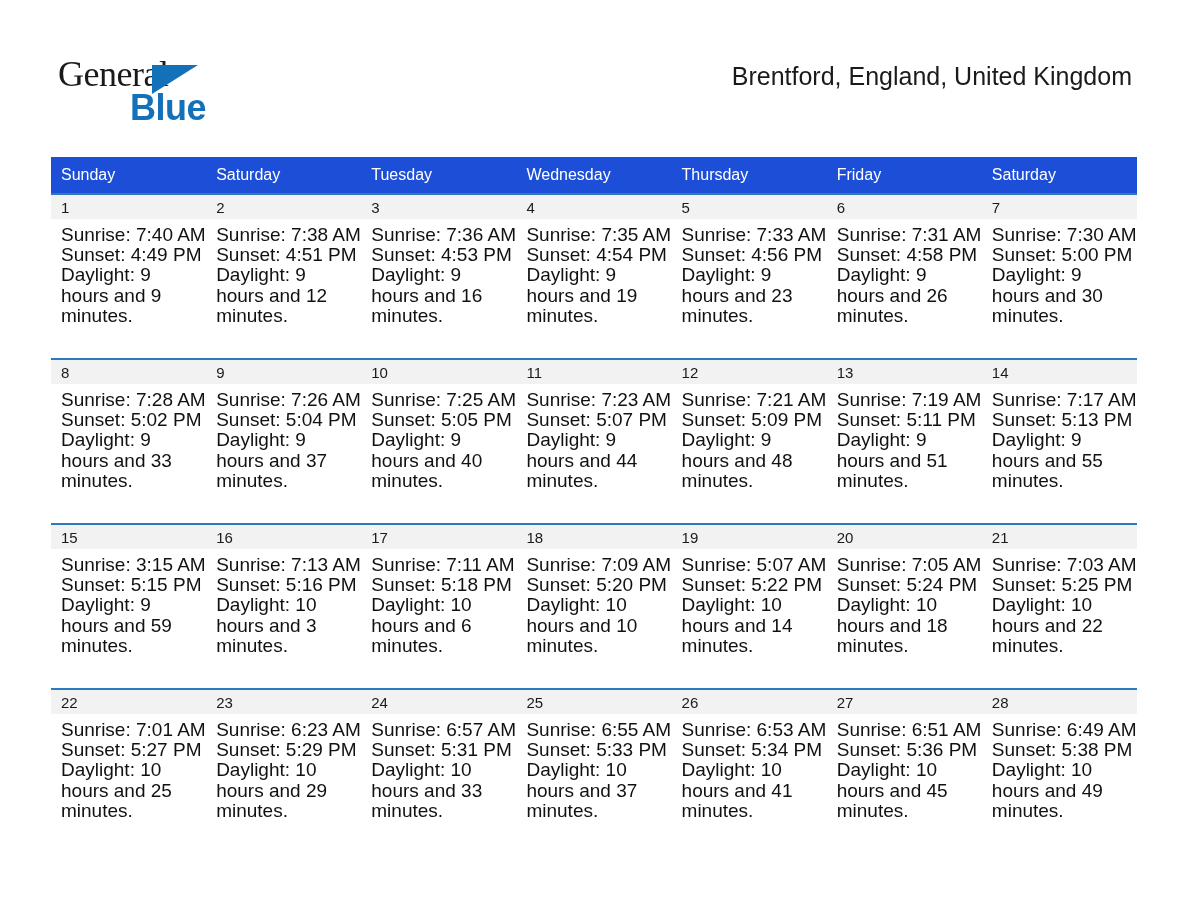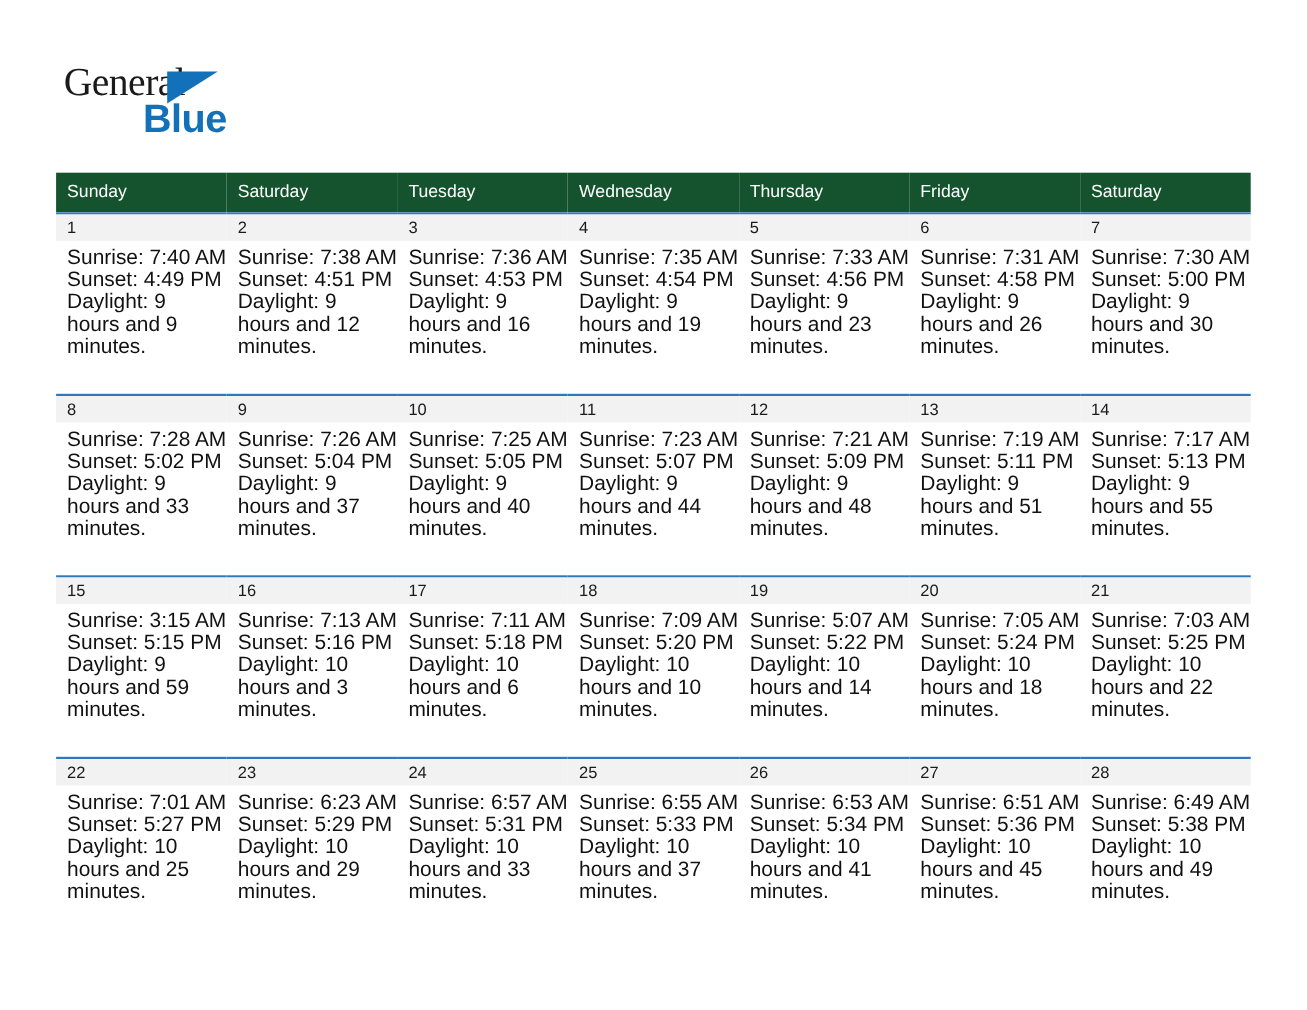--- a/index.html
+++ b/index.html
@@ -89,21 +89,21 @@
   
   .calendar {
     position: absolute;
     left: 51px;
     top: 157px;
     width: 1086px;
     border-collapse: collapse;
     table-layout: fixed;
   }
   .calendar th {
-    background: #14532d;
+    background: #1d4ed8;
     color: #ffffff;
     font-weight: normal;
     font-size: 16px;
     text-align: left;
     padding: 8px 0 9px 10px;
     line-height: 19px;
     border: none;
   }
   .calendar td {
     vertical-align: top;
@@ -148,20 +148,21 @@
 
   <div class="header">
 
     <div class="logo">
       <span class="logo-general">General</span>
       <span class="logo-triangle"></span>
       <span class="logo-blue">Blue</span>
     </div>
 
     <div class="title-block">
+      <div class="location">Brentford, England, United Kingdom</div>
     </div>
 
   </div>
 
   <table class="calendar">
     <thead>
       <tr>
         <th>Sunday</th>
         <th>Saturday</th>
         <th>Tuesday</th>

